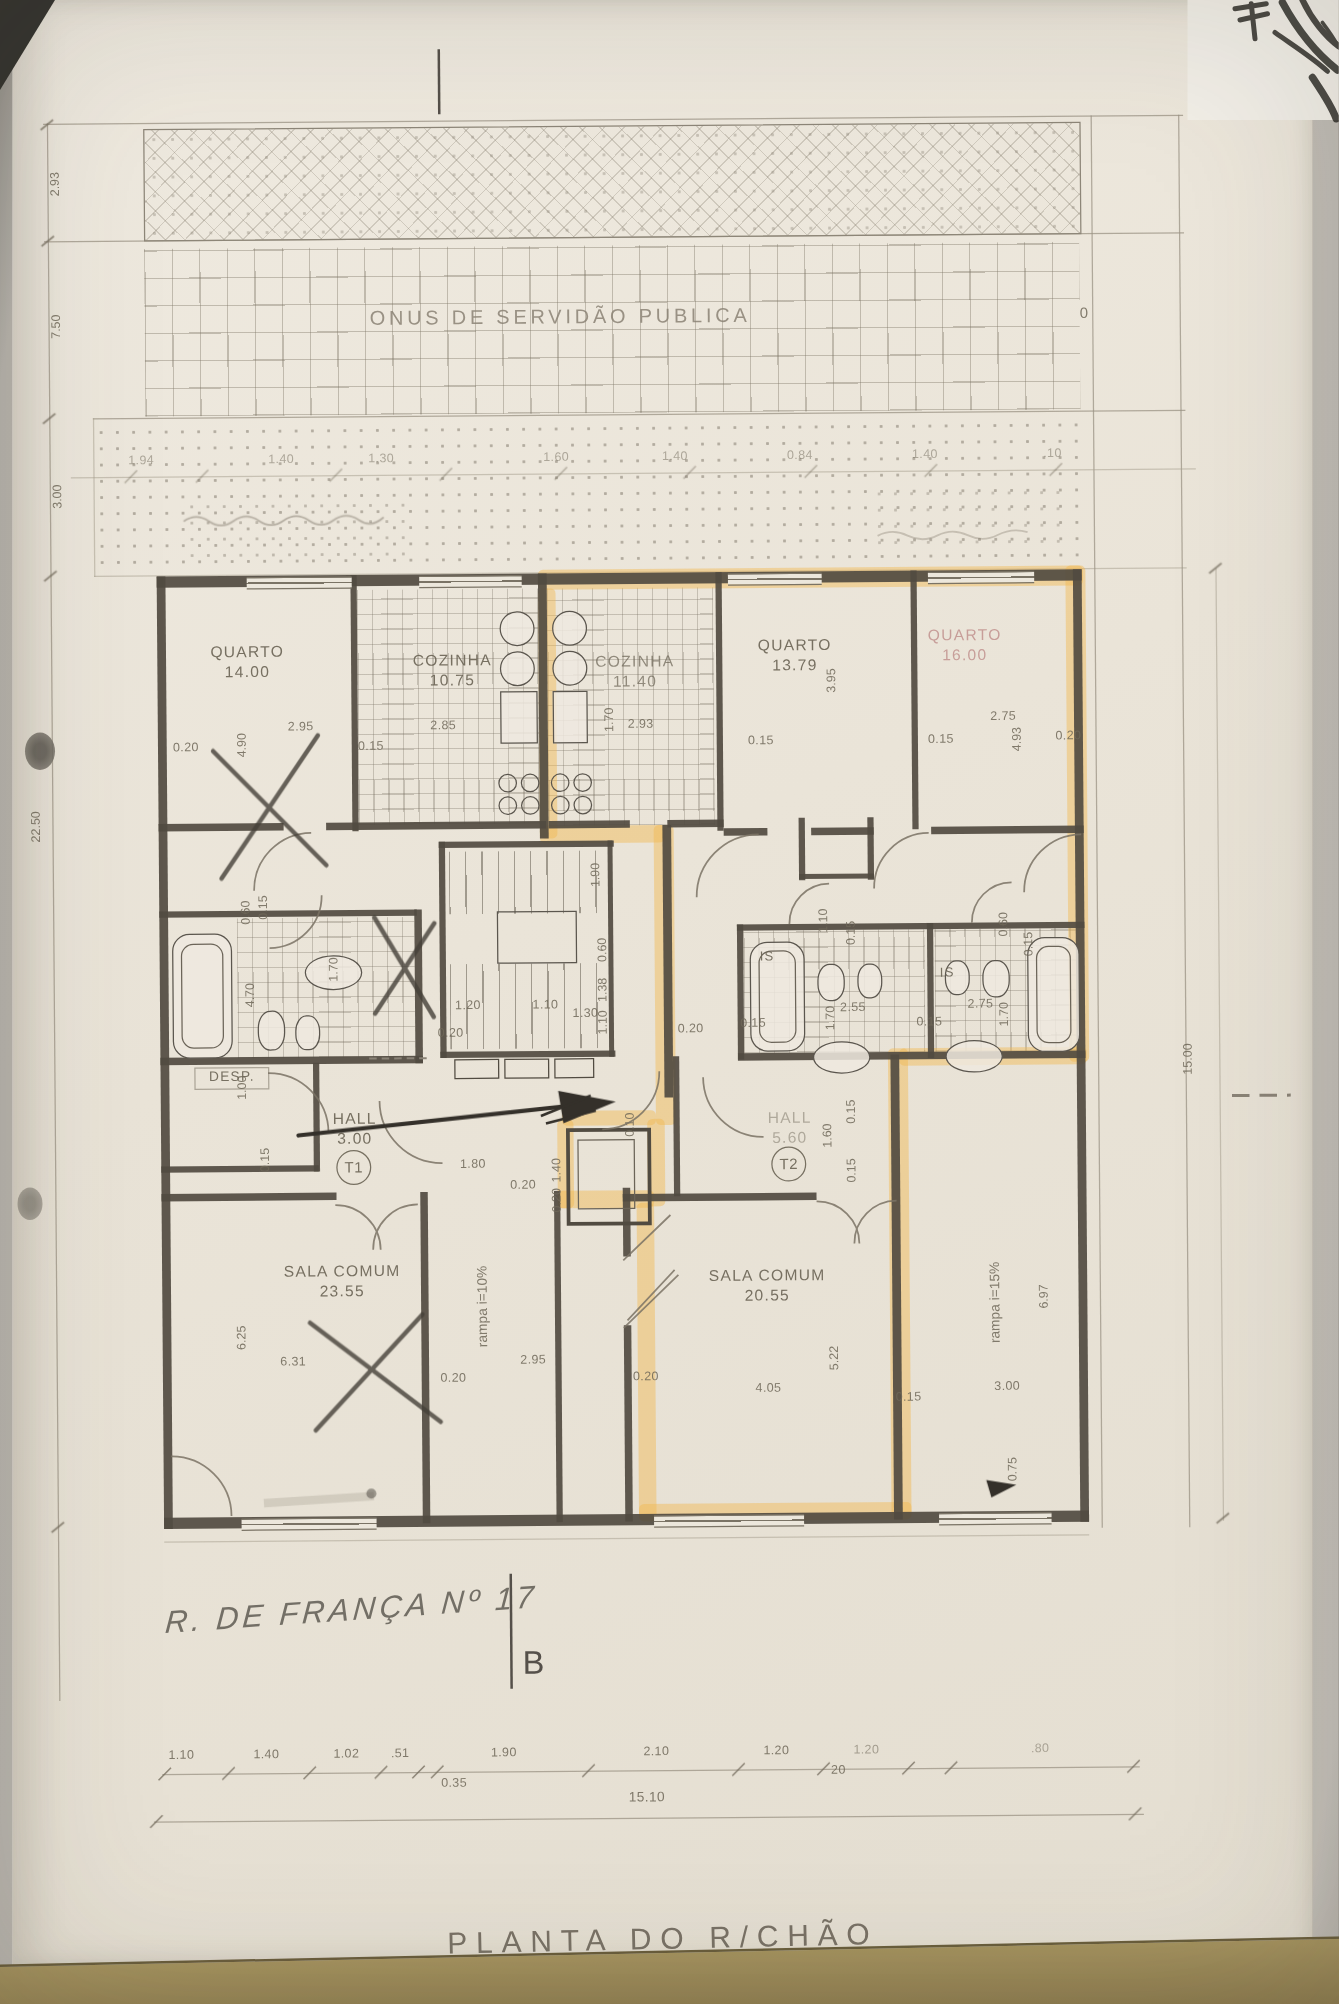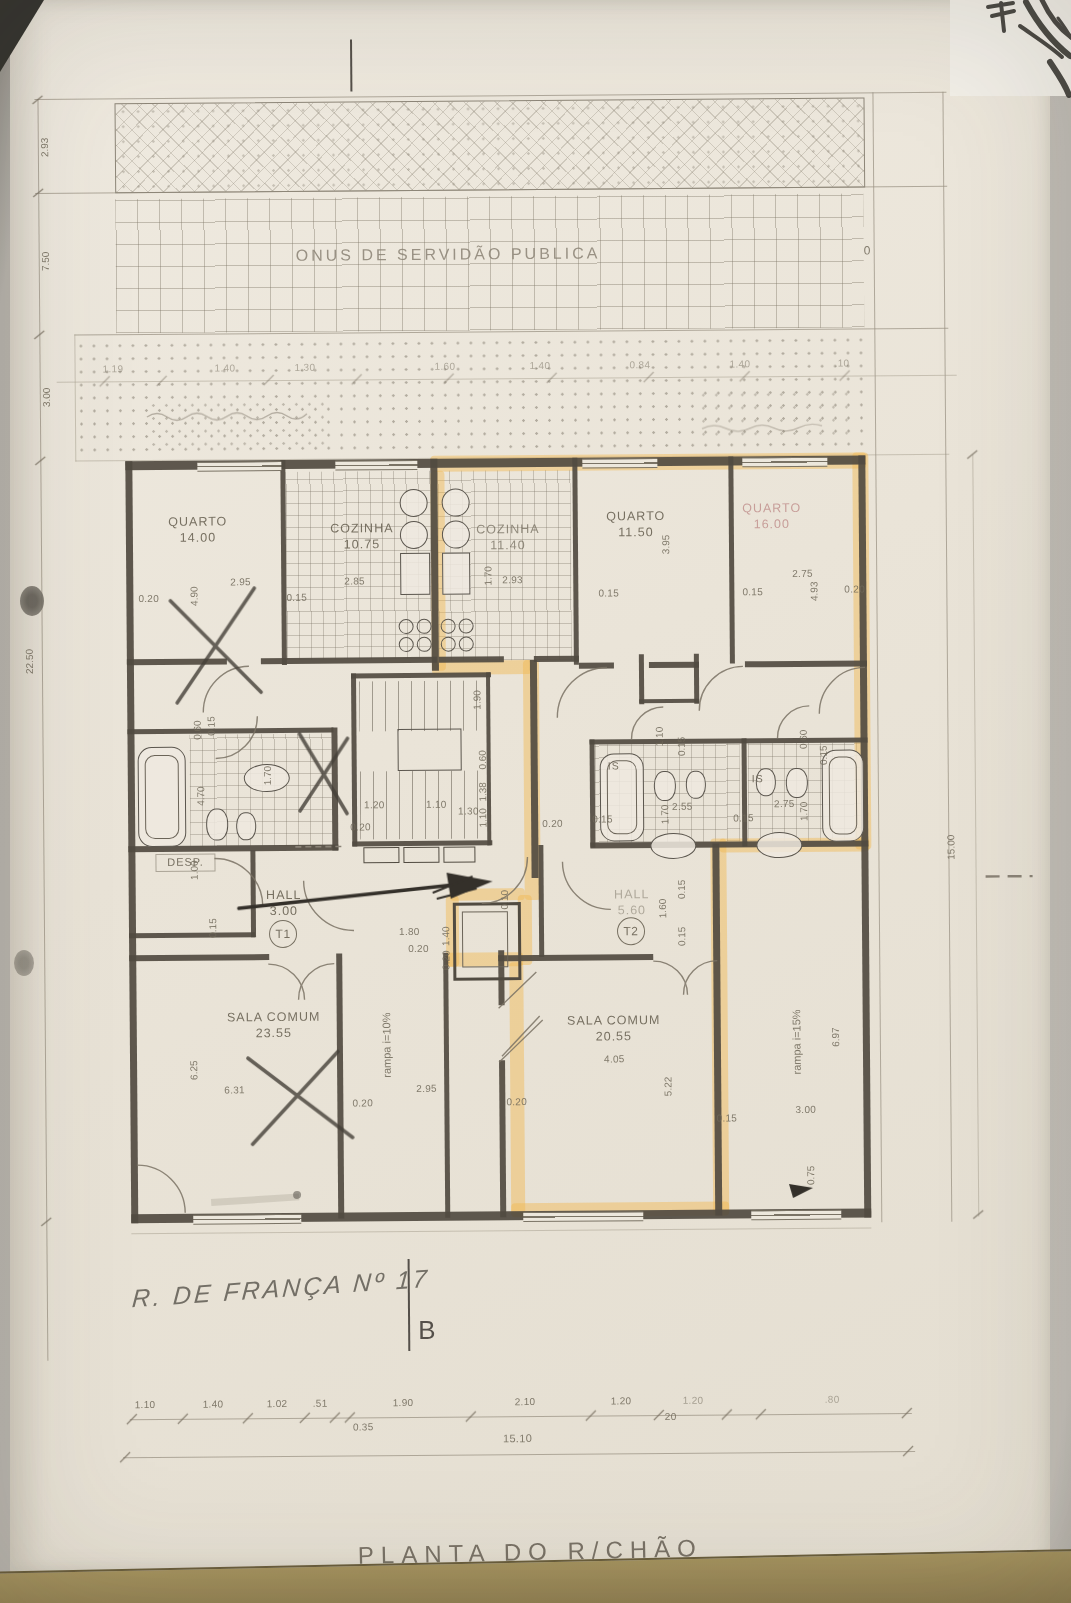--- a/index.html
+++ b/index.html
@@ -71,21 +71,21 @@
     <div class="bigrid" style="left:120px;top:196px;width:748px;height:134px"></div>
     <span id="servidao" style="left:300px;top:245px">ONUS DE SERVIDÃO PUBLICA</span>
     <span class="vdim" style="left:40px;top:252px">7.50</span>
     <span class="dim" style="left:868px;top:246px;font-size:12px">0</span>
 
     <div class="stipple" style="left:78px;top:336px;width:790px;height:120px"></div>
     <div class="stipple" style="left:150px;top:396px;width:185px;height:56px;opacity:.8"></div>
     <div class="stipple" style="left:700px;top:390px;width:160px;height:52px;opacity:.7"></div>
     <span class="vdim" style="left:40px;top:388px">3.00</span>
     <div class="lnf" style="left:60px;top:378px;width:900px;height:1px"></div>
-    <span class="dim" style="left:106px;top:360px;opacity:.5">1.19</span>
+    <span class="dim" style="left:106px;top:360px;opacity:.5">1.94</span>
     <span class="dim" style="left:218px;top:360px;opacity:.5">1.40</span>
     <span class="dim" style="left:298px;top:360px;opacity:.5">1.30</span>
     <span class="dim" style="left:438px;top:360px;opacity:.5">1.60</span>
     <span class="dim" style="left:533px;top:360px;opacity:.5">1.40</span>
     <span class="dim" style="left:633px;top:360px;opacity:.5">0.84</span>
     <span class="dim" style="left:733px;top:360px;opacity:.5">1.40</span>
     <span class="dim" style="left:838px;top:360px;opacity:.5">.10</span>
     <span class="vdim" style="left:18px;top:652px">22.50</span>
     <span class="vdim" style="left:938px;top:845px">15.00</span>
 
@@ -207,21 +207,21 @@
     <div class="rlab" style="left:316px;top:520px;width:96px">
       <div>COZINHA</div>
       <div>10.75</div>
     </div>
     <div class="rlab" style="left:462px;top:522px;width:96px;opacity:.7">
       <div>COZINHA</div>
       <div>11.40</div>
     </div>
     <div class="rlab" style="left:590px;top:510px;width:96px">
       <div>QUARTO</div>
-      <div>11.50</div>
+      <div>13.79</div>
     </div>
     <div class="rlab" style="left:726px;top:503px;width:96px;color:#bf8d8a;opacity:.8">
       <div>QUARTO</div>
       <div>16.00</div>
     </div>
     <div class="rlab" style="left:155px;top:851px;width:58px;font-size:11px;border:1px solid rgba(107,100,85,.55);padding:1px 0">
       <div>DESP.</div>
     </div>
     <div class="rlab" style="left:252px;top:886px;width:62px">
       <div>HALL</div>
@@ -277,34 +277,34 @@
     <span class="vdim" style="left:794px;top:736px">0.60</span>
     <span class="vdim" style="left:814px;top:752px">0.15</span>
     <span class="dim" style="left:672px;top:802px">2.55</span>
     <span class="vdim" style="left:655px;top:810px">1.70</span>
     <span class="dim" style="left:774px;top:800px">2.75</span>
     <span class="vdim" style="left:794px;top:808px">1.70</span>
     <span class="dim" style="left:592px;top:814px">0.15</span>
     <span class="dim" style="left:733px;top:814px">0.15</span>
     <span class="vdim" style="left:184px;top:862px">1.00</span>
     <span class="vdim" style="left:202px;top:920px">0.15</span>
-    <span class="dim" style="left:398px;top:925px">1.80</span>
+    <span class="dim" style="left:367px;top:925px">1.80</span>
     <span class="dim" style="left:407px;top:942px">0.20</span>
     <span class="vdim" style="left:435px;top:930px">1.40</span>
     <span class="vdim" style="left:435px;top:954px">0.20</span>
     <span class="vdim" style="left:494px;top:894px">0.10</span>
     <span class="vdim" style="left:652px;top:904px">1.60</span>
     <span class="vdim" style="left:671px;top:885px">0.15</span>
     <span class="vdim" style="left:671px;top:932px">0.15</span>
     <span class="vdim" style="left:182px;top:1062px">6.25</span>
     <span class="dim" style="left:222px;top:1082px">6.31</span>
     <span class="dim" style="left:414px;top:1082px">2.95</span>
     <span class="dim" style="left:350px;top:1096px">0.20</span>
     <span class="dim" style="left:504px;top:1096px">0.20</span>
-    <span class="dim" style="left:602px;top:1054px">4.05</span>
+    <span class="dim" style="left:602px;top:1106px">4.05</span>
     <span class="vdim" style="left:656px;top:1082px">5.22</span>
     <span class="dim" style="left:714px;top:1114px">0.15</span>
     <span class="dim" style="left:793px;top:1106px">3.00</span>
     <span class="vdim" style="left:824px;top:1034px">6.97</span>
     <span class="vdim" style="left:798px;top:1172px">0.75</span>
 
     <div class="ln" style="left:125px;top:1416px;width:782px;height:1px"></div>
     <div class="ln" style="left:118px;top:1454px;width:792px;height:1px"></div>
     <span class="dim" style="left:130px;top:1396px">1.10</span>
     <span class="dim" style="left:198px;top:1396px">1.40</span>

